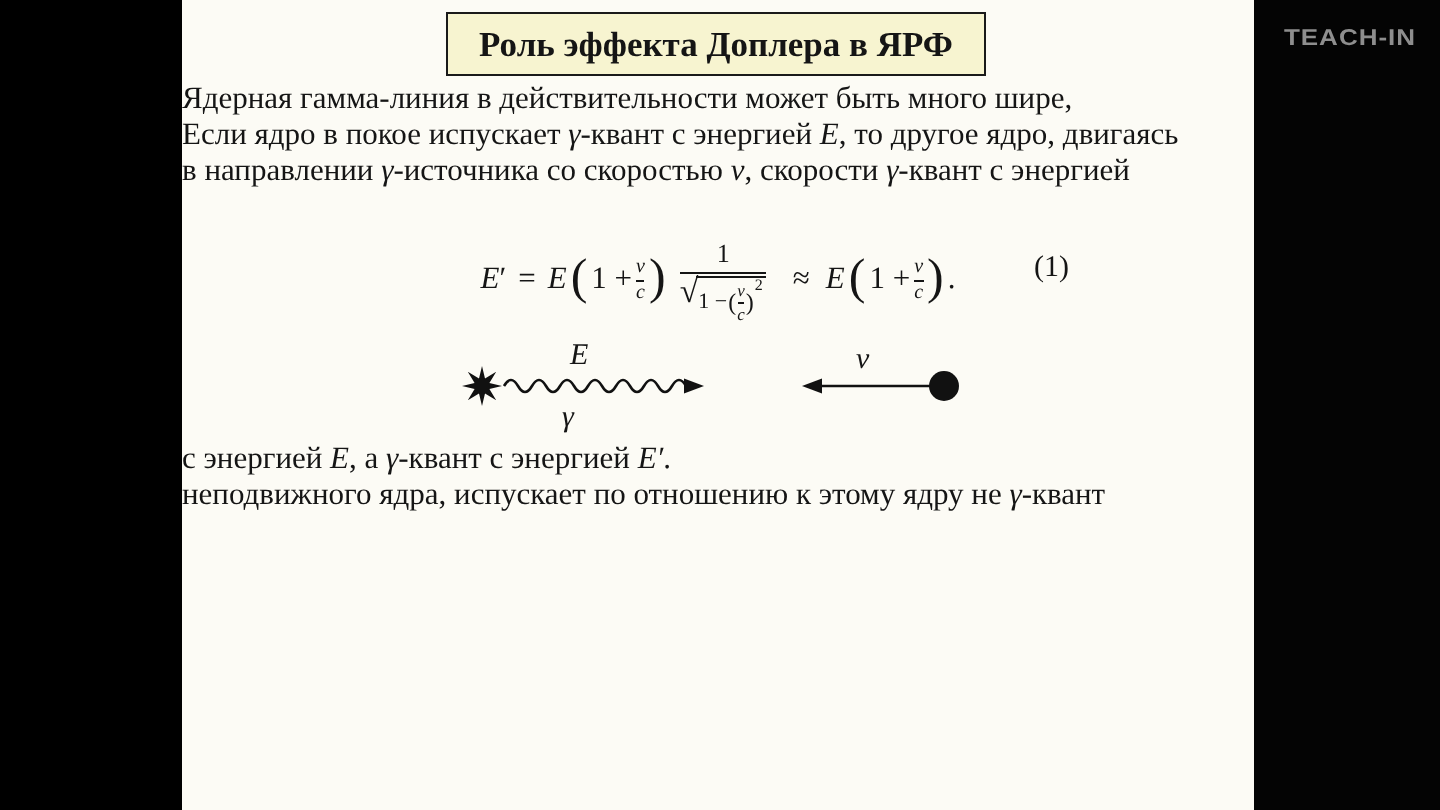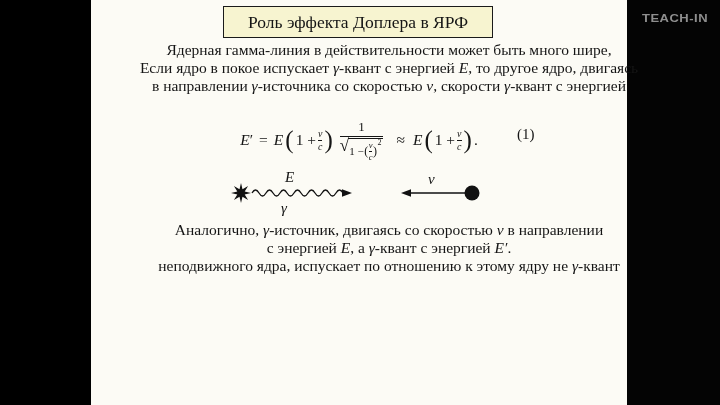--- a/index.html
+++ b/index.html
@@ -6,22 +6,22 @@
   .frame { position:relative; width:720px; height:405px; background:#fcfbf5;
            overflow:hidden; font-family:"Liberation Serif", serif; color:#151515; }
   .bar { position:absolute; top:0; height:405px; background:#000; }
   .bar-left { left:0; width:91px; }
   .bar-right { left:627px; width:93px; background:#040404; }
   .logo { position:absolute; top:11px; left:633px; width:84px; text-align:center;
           color:#8e8e8e; font-family:"Liberation Sans", sans-serif; font-weight:bold;
           font-size:13px; letter-spacing:0.5px; transform:scaleY(0.88); }
   .titlebox { position:absolute; left:223px; top:6px; width:268px; height:30px;
           background:#f7f4d0; border:1.6px solid #1a1a1a; display:flex;
-          align-items:center; justify-content:center; font-size:17.5px; }
-  .para { position:absolute; left:91px; width:596px; text-align:center;
+          align-items:center; justify-content:center; font-size:17.5px;font-weight:bold; }
+  .para { position:absolute; left:91px; width:596px; text-align:left;
           font-size:15.5px; line-height:18px; }
   .para-1 { top:41px; }
   .para-2 { top:221px; }
   .para-3 { top:275px; }
   .para i, .formula i { font-style:italic; }
 
   
   .formula { position:absolute; left:91px; top:112px; width:536px; height:56px;
              display:flex; align-items:center; justify-content:center; font-size:15.5px; }
   .formula > * { margin:0 1px; }
@@ -116,19 +116,18 @@
     <polygon fill="#111" points="127,25 117,21.2 117,28.8"></polygon>
     <text class="dlbl" x="60" y="14">E</text>
     <text class="dlbl" x="56" y="45">γ</text>
     <line x1="186" y1="25" x2="241" y2="25" stroke="#111" stroke-width="1.3"></line>
     <polygon fill="#111" points="176,25 186,21.2 186,28.8"></polygon>
     <text class="dlbl" x="203" y="16">v</text>
     <circle cx="247" cy="25" r="7.5" fill="#111"></circle>
   </svg>
 
   <div class="para para-2">
-    <div><span>Аналогично, </span><i>γ</i><span>-источник, двигаясь со скоростью </span><i>v</i><span> в направлении</span></div>
     <div><span>с энергией </span><i>E</i><span>, а </span><i>γ</i><span>-квант с энергией </span><i>E′</i><span>.</span></div>
     <div><span>неподвижного ядра, испускает по отношению к этому ядру не </span><i>γ</i><span>-квант</span></div>
   </div>
 
 
 </div>
 
 </body></html>

